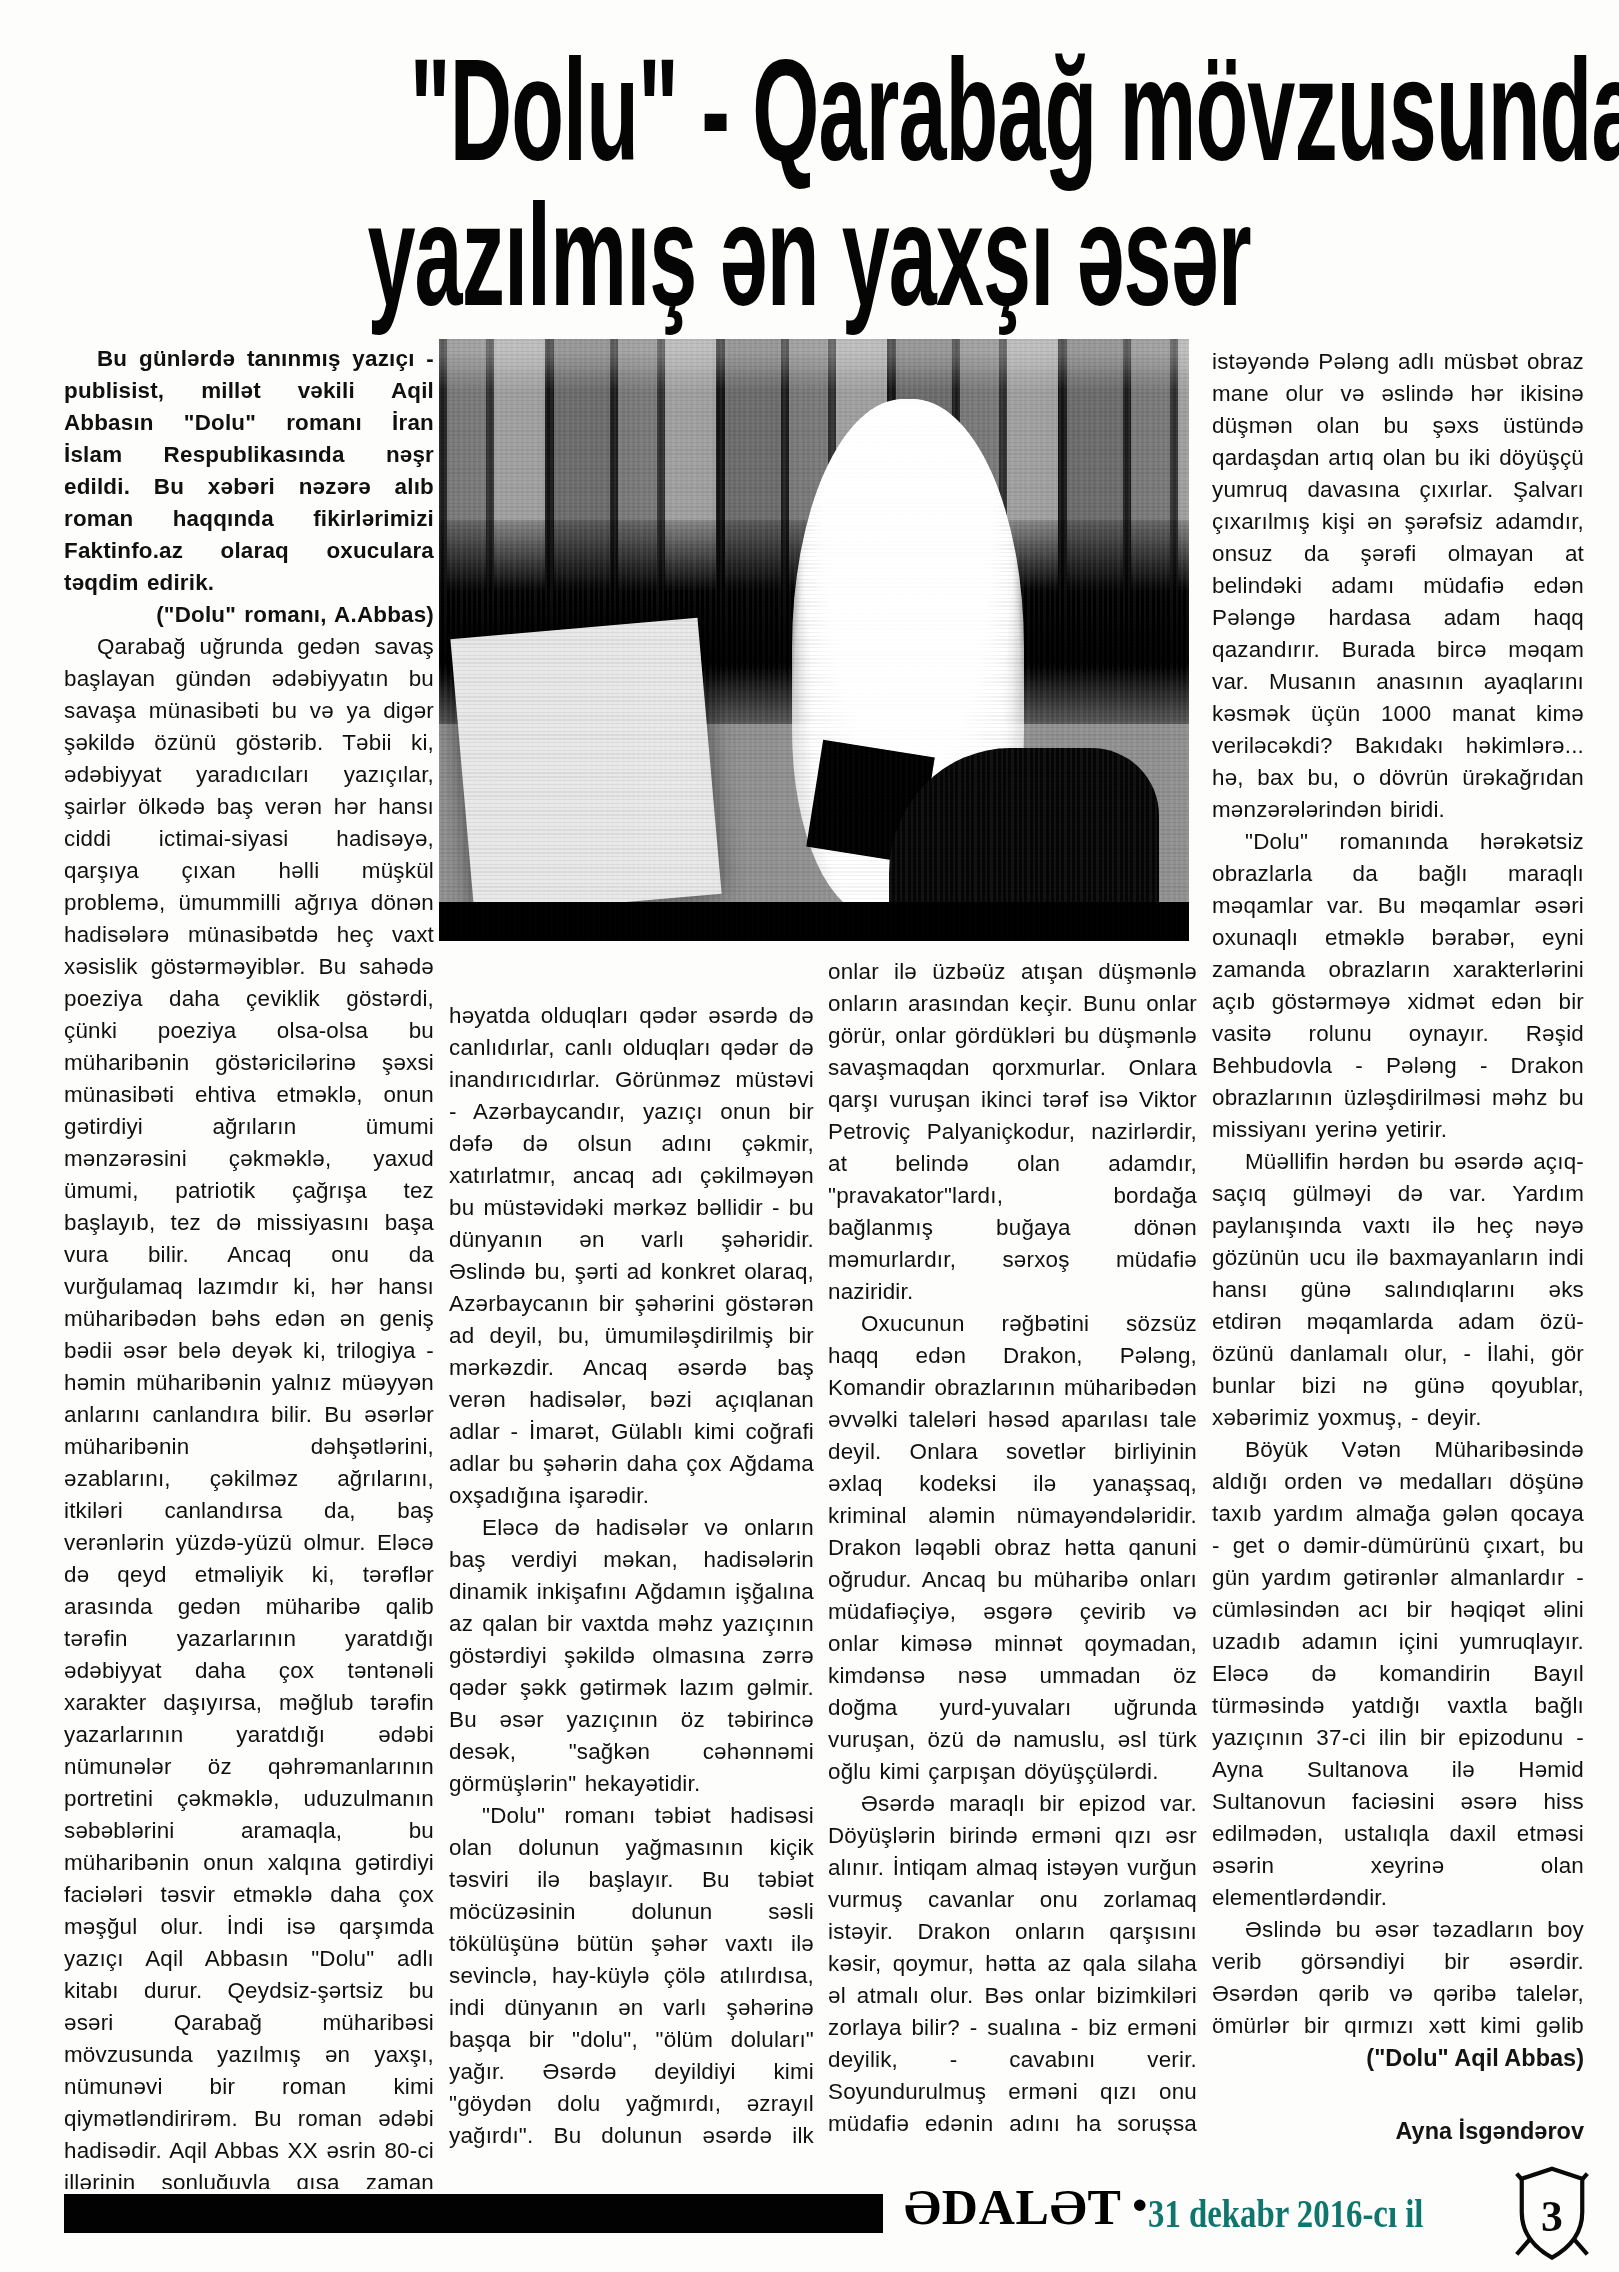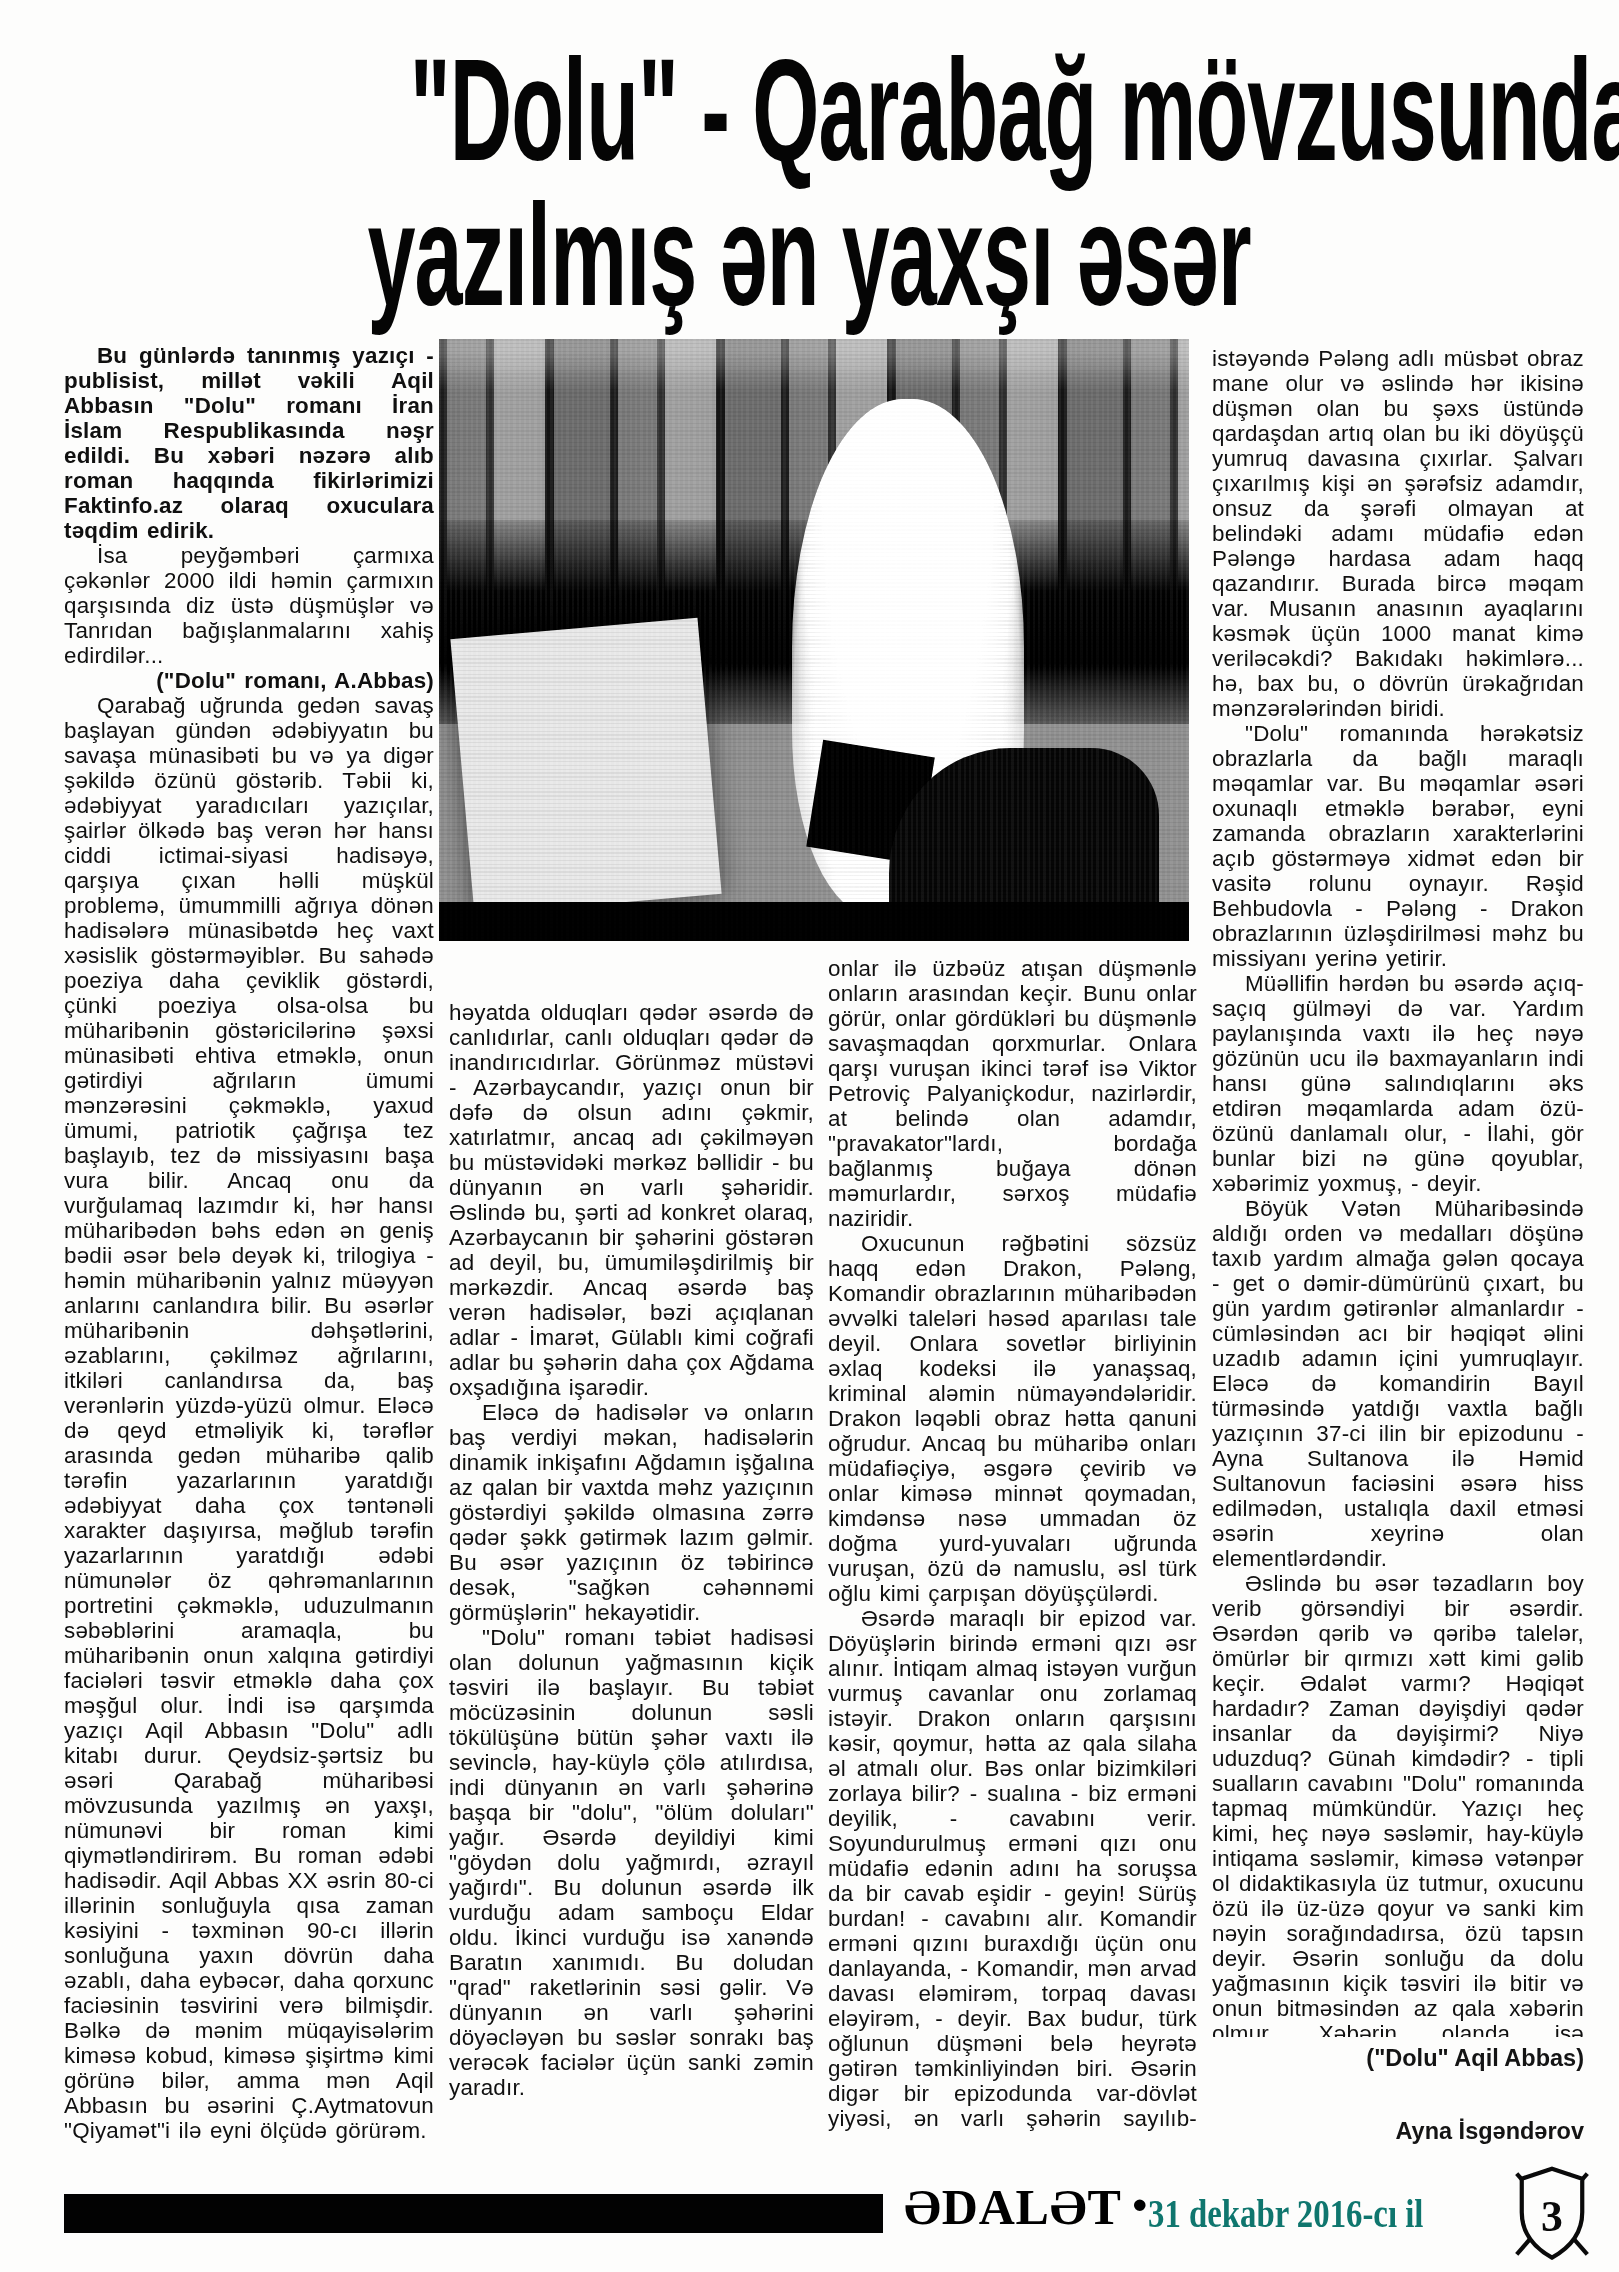--- a/index.html
+++ b/index.html
@@ -39,21 +39,21 @@
   .ph-suit{right:4%;bottom:0;width:36%;height:32%;background:#1a1a1a;
     border-radius:45% 25% 0 0 / 65% 35% 0 0;}
   .ph-bottom{left:0;right:0;bottom:0;height:6.5%;background:#0b0b0b;}
   .ph-noise{top:0;left:0;right:0;bottom:0;
     background:
       repeating-linear-gradient(0deg,rgba(0,0,0,.055) 0 1.5px,transparent 1.5px 3.8px),
       repeating-linear-gradient(90deg,rgba(255,255,255,.05) 0 2.3px,transparent 2.3px 5.3px);}
   
   .col{
     position:absolute;text-align:justify;
-    font-size:22.4px;line-height:25px;letter-spacing:0.2px;word-spacing:1.9px;
+    font-size:22.4px;line-height:32px;letter-spacing:0.2px;word-spacing:1.9px;
     color:#101010;overflow:hidden;
   }
   .col p{margin:0;text-indent:33px;}
   .col p.cont{text-indent:0;}
   #col1{left:64px;top:343px;width:370px;height:1846px;}
   #col2{left:449px;top:956px;width:365px;height:1151px;margin-top:44px;}
   #col3{left:828px;top:956px;width:369px;height:1179px;}
   #col4{left:1212px;top:346px;width:372px;height:1691px;}
   .intro{font-weight:700;}
   .epi-credit{font-weight:700;text-align:right;text-indent:0;margin:3px 0 6px;}
@@ -92,21 +92,20 @@
   <div class="ph-panel"></div>
   <div class="ph-figure"></div>
   <div class="ph-book"></div>
   <div class="ph-suit"></div>
   <div class="ph-bottom"></div>
   <div class="ph-noise"></div>
 </div>
 
 <div class="col" id="col1">
   <p class="intro">Bu günlərdə tanınmış yazıçı - publisist, millət vəkili Aqil Abbasın "Dolu" romanı İran İslam Respublikasında nəşr edildi. Bu xəbəri nəzərə alıb roman haqqında fikirlərimizi Faktinfo.az olaraq oxuculara təqdim edirik.</p>
-  <p>İsa peyğəmbəri çarmıxa çəkənlər 2000 ildi həmin çarmıxın qarşısında diz üstə düşmüşlər və Tanrıdan bağışlanmalarını xahiş edirdilər...</p>
   <p class="epi-credit">("Dolu" romanı, A.Abbas)</p>
   <p>Qarabağ uğrunda gedən savaş başlayan gündən ədəbiyyatın bu savaşa münasibəti bu və ya digər şəkildə özünü göstərib. Təbii ki, ədəbiyyat yaradıcıları yazıçılar, şairlər ölkədə baş verən hər hansı ciddi ictimai-siyasi hadisəyə, qarşıya çıxan həlli müşkül problemə, ümummilli ağrıya dönən hadisələrə münasibətdə heç vaxt xəsislik göstərməyiblər. Bu sahədə poeziya daha çeviklik göstərdi, çünki poeziya olsa-olsa bu müharibənin göstəricilərinə şəxsi münasibəti ehtiva etməklə, onun gətirdiyi ağrıların ümumi mənzərəsini çəkməklə, yaxud ümumi, patriotik çağrışa tez başlayıb, tez də missiyasını başa vura bilir. Ancaq onu da vurğulamaq lazımdır ki, hər hansı müharibədən bəhs edən ən geniş bədii əsər belə deyək ki, trilogiya - həmin müharibənin yalnız müəyyən anlarını canlandıra bilir. Bu əsərlər müharibənin dəhşətlərini, əzablarını, çəkilməz ağrılarını, itkiləri canlandırsa da, baş verənlərin yüzdə-yüzü olmur. Eləcə də qeyd etməliyik ki, tərəflər arasında gedən müharibə qalib tərəfin yazarlarının yaratdığı ədəbiyyat daha çox təntənəli xarakter daşıyırsa, məğlub tərəfin yazarlarının yaratdığı ədəbi nümunələr öz qəhrəmanlarının portretini çəkməklə, uduzulmanın səbəblərini aramaqla, bu müharibənin onun xalqına gətirdiyi faciələri təsvir etməklə daha çox məşğul olur. İndi isə qarşımda yazıçı Aqil Abbasın "Dolu" adlı kitabı durur. Qeydsiz-şərtsiz bu əsəri Qarabağ müharibəsi mövzusunda yazılmış ən yaxşı, nümunəvi bir roman kimi qiymətləndirirəm. Bu roman ədəbi hadisədir. Aqil Abbas XX əsrin 80-ci illərinin sonluğuyla qısa zaman kəsiyini - təxminən 90-cı illərin sonluğuna yaxın dövrün daha əzablı, daha eybəcər, daha qorxunc faciəsinin təsvirini verə bilmişdir. Bəlkə də mənim müqayisələrim kiməsə kobud, kiməsə şişirtmə kimi görünə bilər, amma mən Aqil Abbasın bu əsərini Ç.Aytmatovun "Qiyamət"i ilə eyni ölçüdə görürəm.</p>
 
 </div>
 
 <div class="col" id="col2">
   <p class="cont">həyatda olduqları qədər əsərdə də canlıdırlar, canlı olduqları qədər də inandırıcıdırlar. Görünməz müstəvi - Azərbaycandır, yazıçı onun bir dəfə də olsun adını çəkmir, xatırlatmır, ancaq adı çəkilməyən bu müstəvidəki mərkəz bəllidir - bu dünyanın ən varlı şəhəridir. Əslində bu, şərti ad konkret olaraq, Azərbaycanın bir şəhərini göstərən ad deyil, bu, ümumiləşdirilmiş bir mərkəzdir. Ancaq əsərdə baş verən hadisələr, bəzi açıqlanan adlar - İmarət, Gülablı kimi coğrafi adlar bu şəhərin daha çox Ağdama oxşadığına işarədir.</p>
   <p>Eləcə də hadisələr və onların baş verdiyi məkan, hadisələrin dinamik inkişafını Ağdamın işğalına az qalan bir vaxtda məhz yazıçının göstərdiyi şəkildə olmasına zərrə qədər şəkk gətirmək lazım gəlmir. Bu əsər yazıçının öz təbirincə desək, "sağkən cəhənnəmi görmüşlərin" hekayətidir.</p>
   <p>"Dolu" romanı təbiət hadisəsi olan dolunun yağmasının kiçik təsviri ilə başlayır. Bu təbiət möcüzəsinin dolunun səsli tökülüşünə bütün şəhər vaxtı ilə sevinclə, hay-küylə çölə atılırdısa, indi dünyanın ən varlı şəhərinə başqa bir "dolu", "ölüm doluları" yağır. Əsərdə deyildiyi kimi "göydən dolu yağmırdı, əzrayıl yağırdı". Bu dolunun əsərdə ilk vurduğu adam samboçu Eldar oldu. İkinci vurduğu isə xanəndə Baratın xanımıdı. Bu doludan "qrad" raketlərinin səsi gəlir. Və dünyanın ən varlı şəhərini döyəcləyən bu səslər sonrakı baş verəcək faciələr üçün sanki zəmin yaradır.</p>
 

